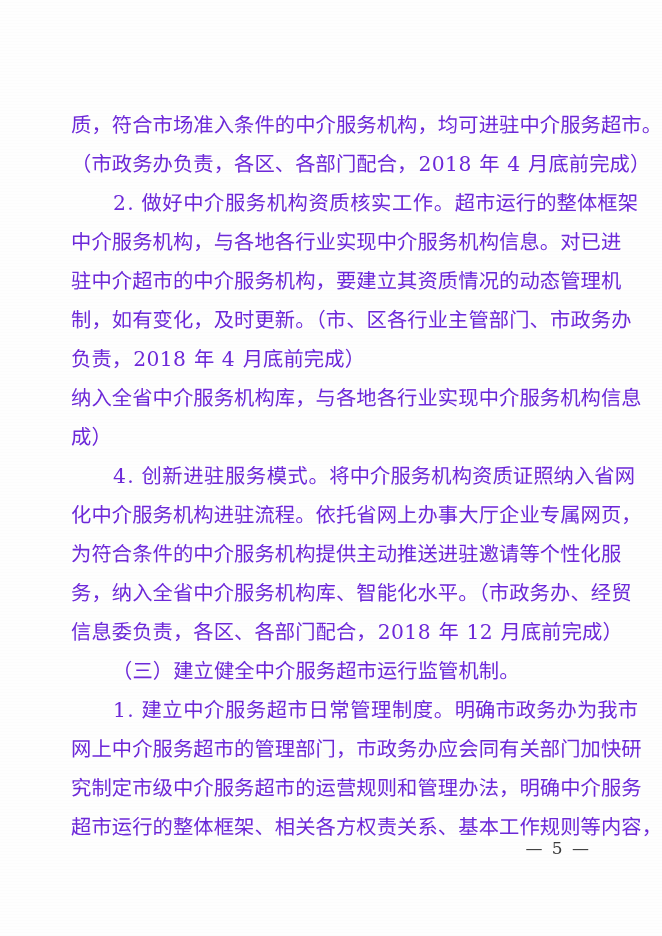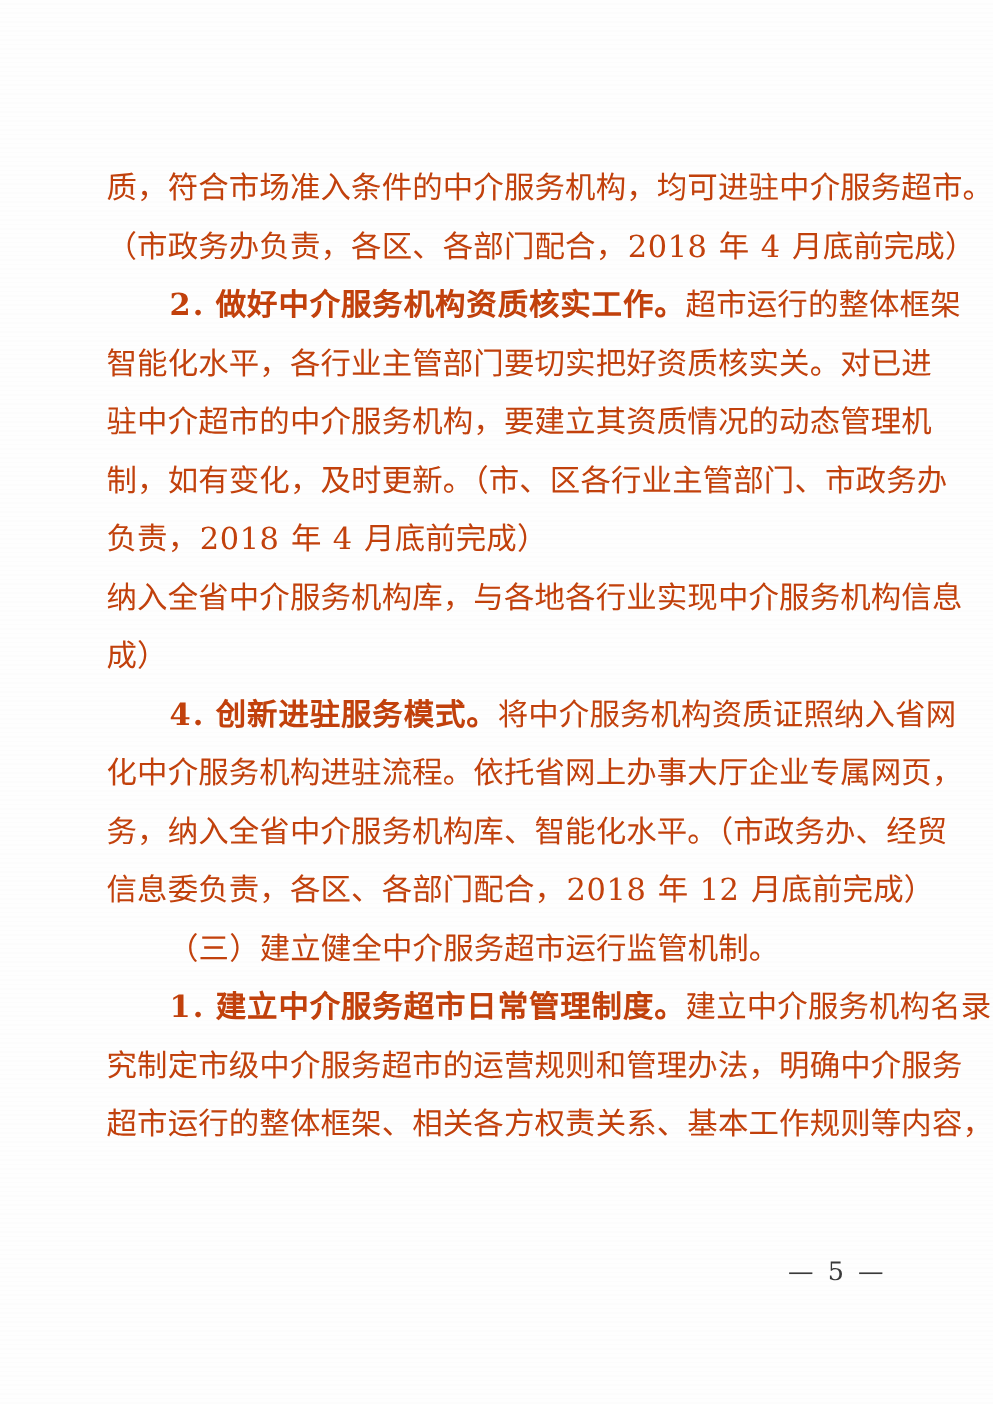--- a/index.html
+++ b/index.html
@@ -32,30 +32,30 @@
     top: 106px;
     width: 520px;
   }
 
   .doc-line {
     font-size: 20.3px;
     line-height: 39px;
     height: 39px;
     white-space: nowrap;
     letter-spacing: 0.1px;
-    color: #c2410c;
+    color: #6d28d9;
   }
 
   
   .indent {
     padding-left: 41px;
   }
 
   .bold {
-    font-weight: 700;
+    font-weight: 400;
     letter-spacing: 0.6px;
   }
 
   .latin {
     font-family: "DejaVu Serif", "Liberation Serif", serif;
     letter-spacing: 0.4px;
     padding: 0 1px;
   }
 
   
@@ -87,32 +87,34 @@
 </style>
 </head>
 <body>
 
 <div id="page-sheet">
 
   <div id="text-column">
       <div class="doc-line"><span>质，符合市场准入条件的中介服务机构，均可进驻中介服务超市。</span></div>
       <div class="doc-line"><span>（市政务办负责，各区、各部门配合，<span class="latin">2018</span> 年 <span class="latin">4</span> 月底前完成）</span></div>
       <div class="doc-line"><span class="indent"><span class="bold"><span class="latin">2</span>. 做好中介服务机构资质核实工作。</span><span>超市运行的整体框架</span></span></div>
-      <div class="doc-line"><span>智能化水平，各行业主管部门要切实把好资质核实关。对已进</span></div>
+      <div class="doc-line"><span>中介服务机构，与各地各行业实现中介服务机构信息。对已进</span></div>
       <div class="doc-line"><span>驻中介超市的中介服务机构，要建立其资质情况的动态管理机</span></div>
       <div class="doc-line"><span>制，如有变化，及时更新。（市、区各行业主管部门、市政务办</span></div>
       <div class="doc-line"><span>负责，<span class="latin">2018</span> 年 <span class="latin">4</span> 月底前完成）</span></div>
       <div class="doc-line"><span>纳入全省中介服务机构库，与各地各行业实现中介服务机构信息</span></div>
       <div class="doc-line"><span>成）</span></div>
       <div class="doc-line"><span class="indent"><span class="bold"><span class="latin">4</span>. 创新进驻服务模式。</span><span>将中介服务机构资质证照纳入省网</span></span></div>
       <div class="doc-line"><span>化中介服务机构进驻流程。依托省网上办事大厅企业专属网页，</span></div>
+      <div class="doc-line"><span>为符合条件的中介服务机构提供主动推送进驻邀请等个性化服</span></div>
       <div class="doc-line"><span>务，纳入全省中介服务机构库、智能化水平。（市政务办、经贸</span></div>
       <div class="doc-line"><span>信息委负责，各区、各部门配合，<span class="latin">2018</span> 年 <span class="latin">12</span> 月底前完成）</span></div>
       <div class="doc-line"><span class="indent">（三）建立健全中介服务超市运行监管机制。</span></div>
-      <div class="doc-line"><span class="indent"><span class="bold"><span class="latin">1</span>. 建立中介服务超市日常管理制度。</span><span>建立中介服务机构名录</span></span></div>
+      <div class="doc-line"><span class="indent"><span class="bold"><span class="latin">1</span>. 建立中介服务超市日常管理制度。</span><span>明确市政务办为我市</span></span></div>
+      <div class="doc-line"><span>网上中介服务超市的管理部门，市政务办应会同有关部门加快研</span></div>
       <div class="doc-line"><span>究制定市级中介服务超市的运营规则和管理办法，明确中介服务</span></div>
       <div class="doc-line"><span>超市运行的整体框架、相关各方权责关系、基本工作规则等内容，</span></div>
     </div>
 
   <div id="page-footer">— 5 —</div>
 
   <div id="scan-grain"></div>
 </div>
 
 </body></html>

